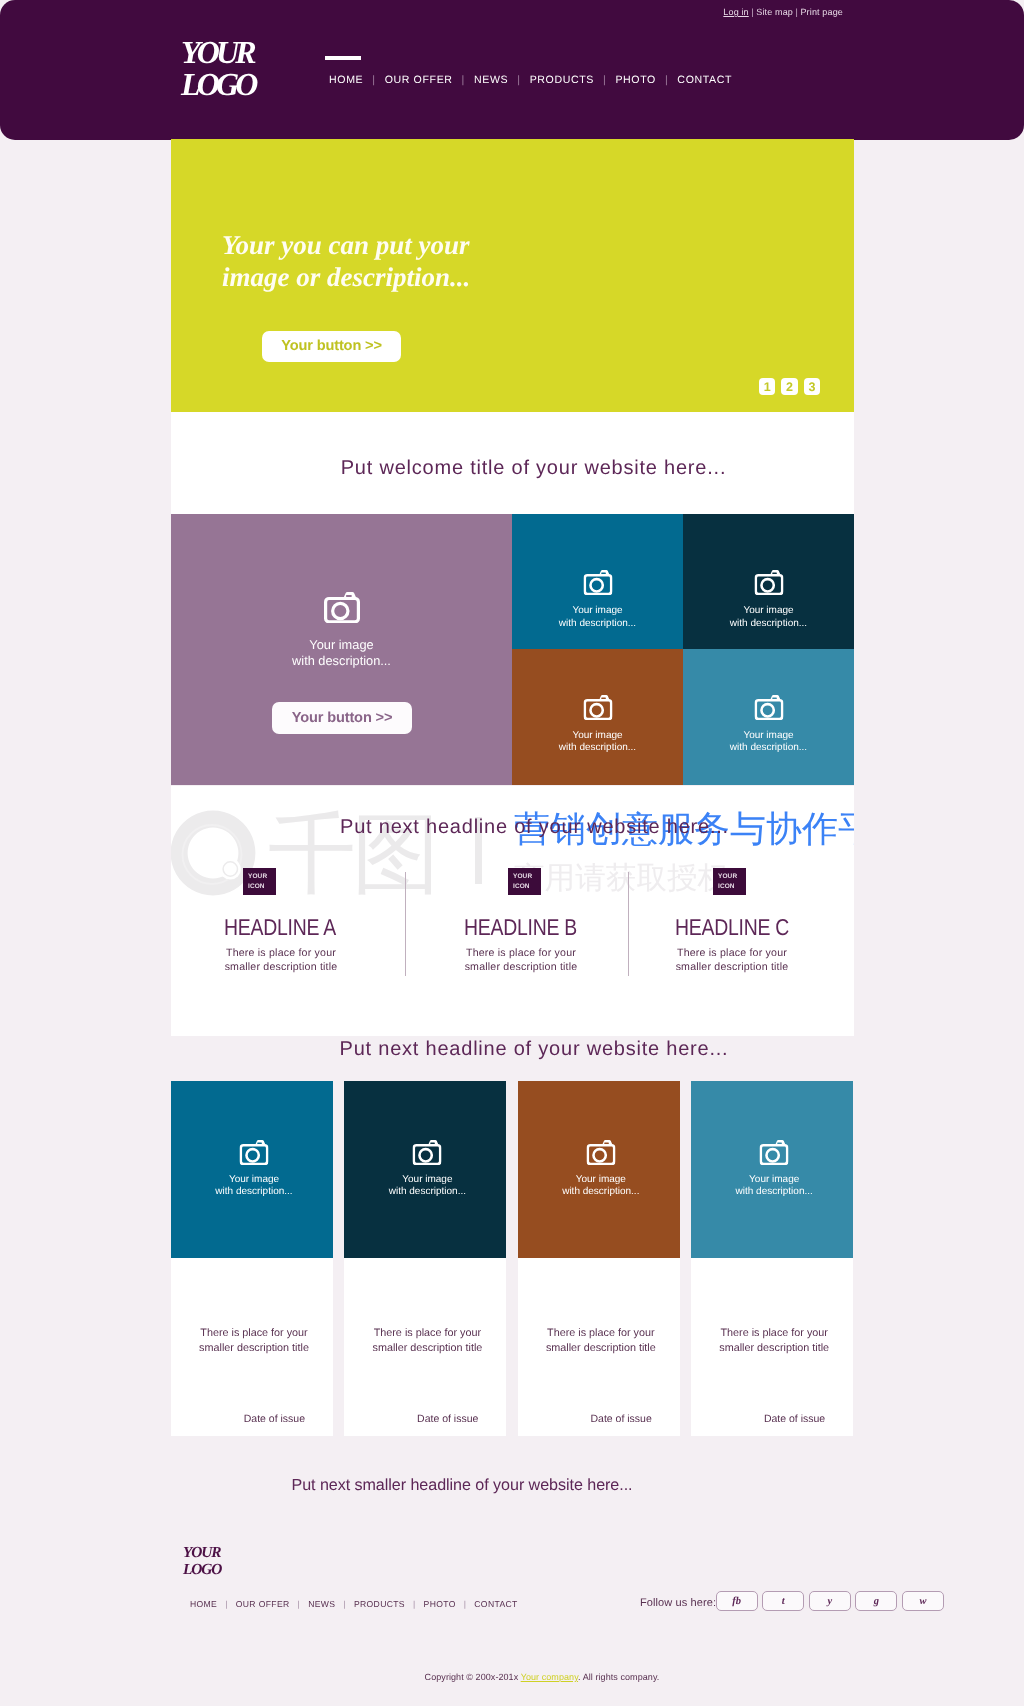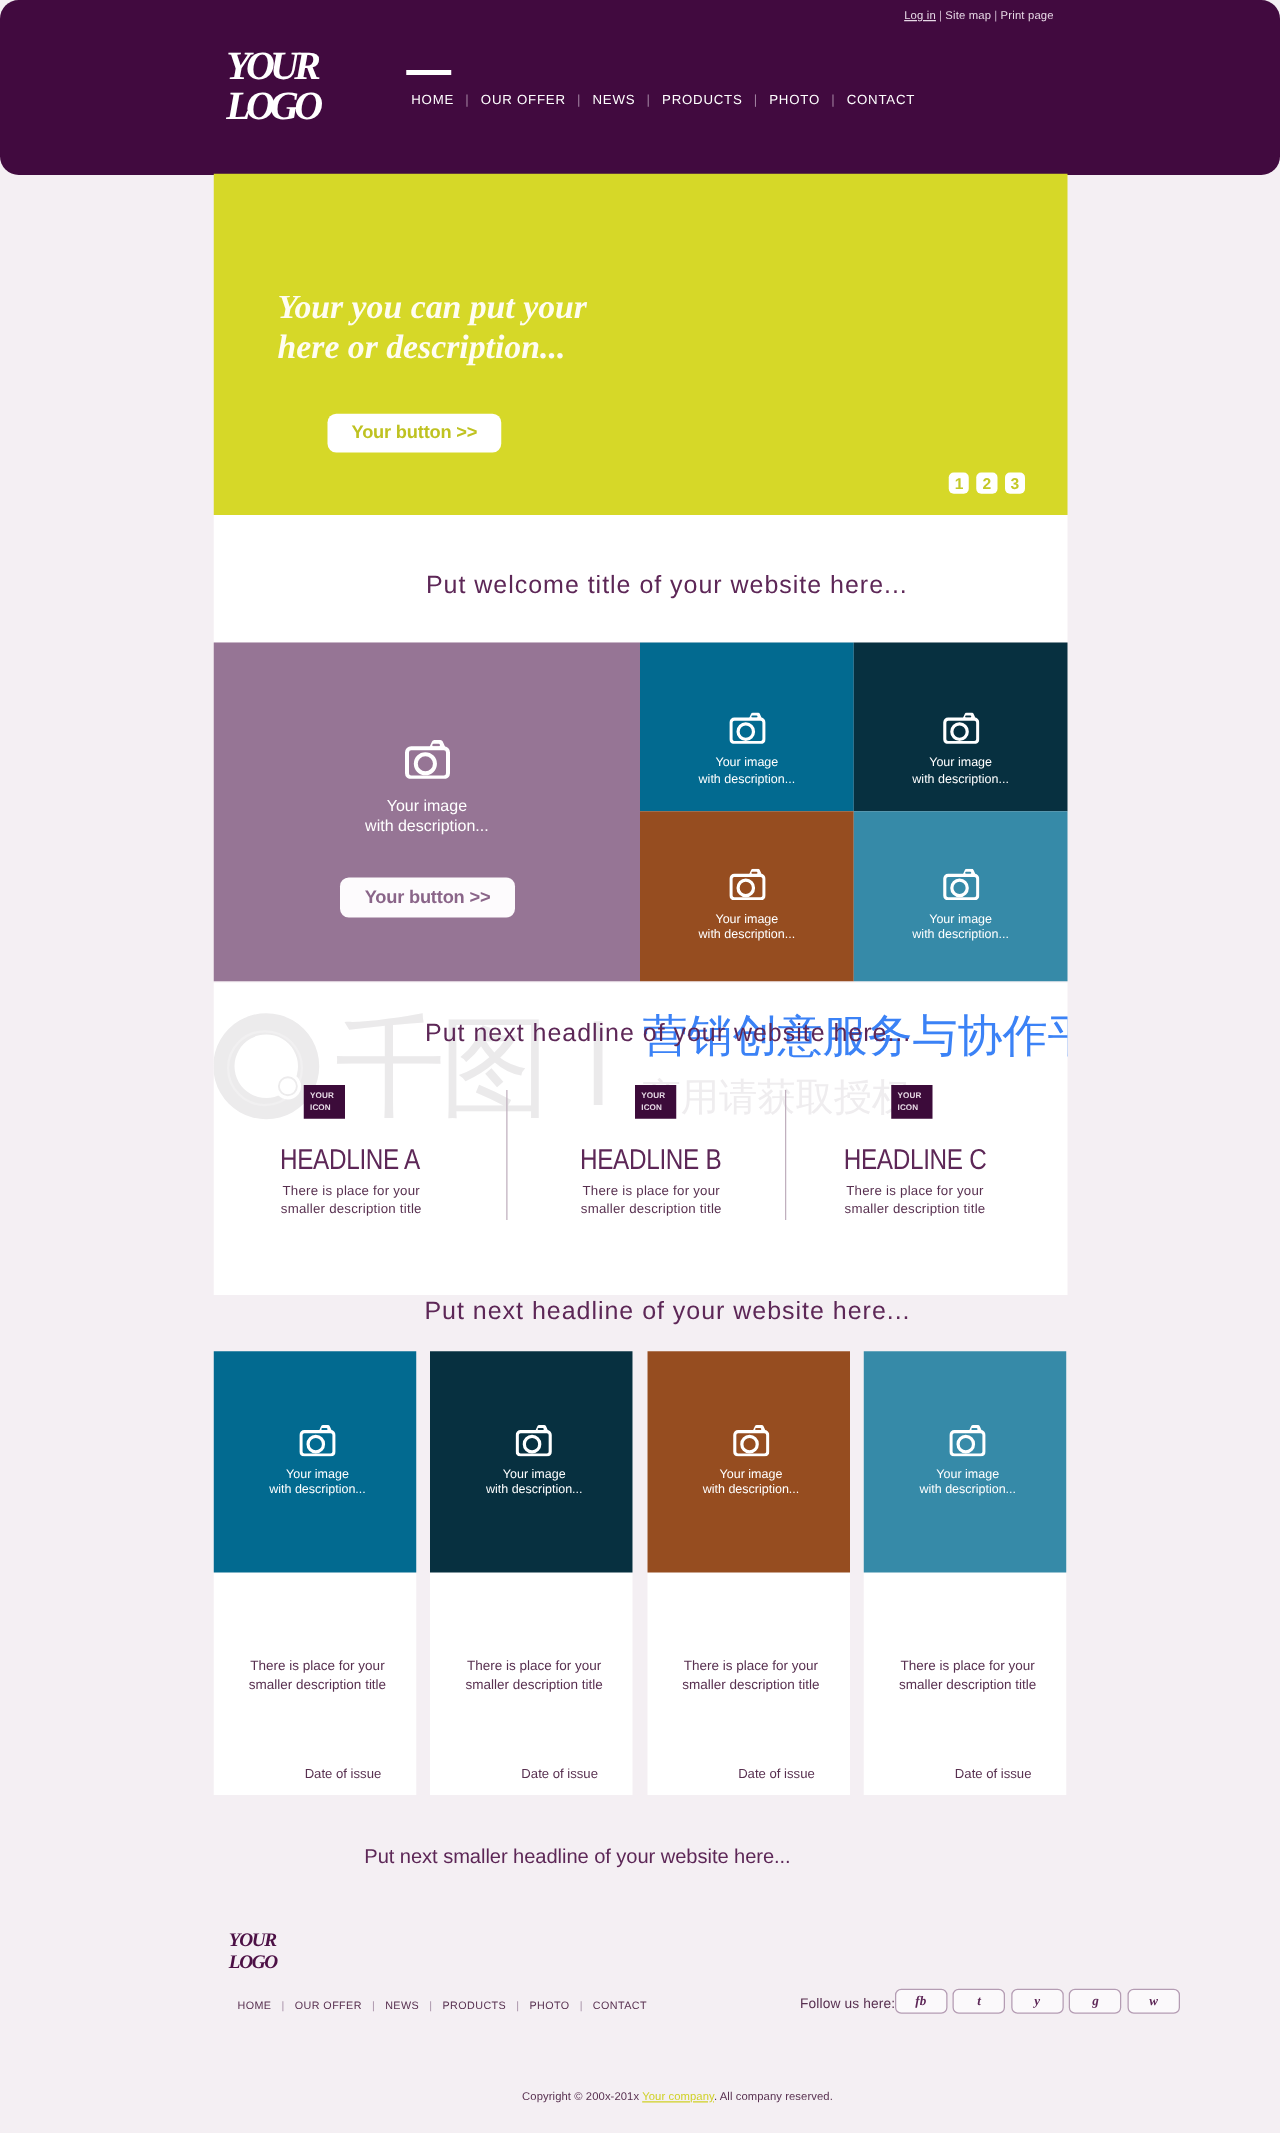--- a/index.html
+++ b/index.html
@@ -101,21 +101,21 @@
       </div>
     <div class="navline"></div>
     <div class="nav">
       <a class="item" href="#">HOME</a><span class="bar">|</span><a class="item" href="#">OUR OFFER</a><span class="bar">|</span><a class="item" href="#">NEWS</a><span class="bar">|</span><a class="item" href="#">PRODUCTS</a><span class="bar">|</span><a class="item" href="#">PHOTO</a><span class="bar">|</span><a class="item" href="#">CONTACT</a>
     </div>
   </div>
 
   <div class="hero">
     <div class="hero-title">
         <div>Your you can put your</div>
-        <div>here or description...</div>
+        <div>image or description...</div>
       </div>
     <div class="hero-btn">Your button &gt;&gt;</div>
     <div class="dots">
       <div class="dot">1</div>
       <div class="dot">2</div>
       <div class="dot">3</div>
     </div>
   </div>
 
   <div class="welcome">
@@ -327,15 +327,15 @@
     </div>
   <div class="fnav"><a href="#" style="color:inherit;text-decoration:none">HOME</a><span class="bar">|</span><a href="#" style="color:inherit;text-decoration:none">OUR OFFER</a><span class="bar">|</span><a href="#" style="color:inherit;text-decoration:none">NEWS</a><span class="bar">|</span><a href="#" style="color:inherit;text-decoration:none">PRODUCTS</a><span class="bar">|</span><a href="#" style="color:inherit;text-decoration:none">PHOTO</a><span class="bar">|</span><a href="#" style="color:inherit;text-decoration:none">CONTACT</a></div>
   <div class="follow">Follow us here:</div>
   <div class="socials">
     <div class="soc">fb</div>
     <div class="soc">t</div>
     <div class="soc">y</div>
     <div class="soc">g</div>
     <div class="soc">w</div>
   </div>
-  <div class="copy"><span>Copyright © 200x-201x </span><a class="cname" href="#">Your company</a><span>. All company reserved.</span></div>
+  <div class="copy"><span>Copyright © 200x-201x </span><a class="cname" href="#">Your company</a><span>. All rights company.</span></div>
 
 </div>
 
 </body></html>

